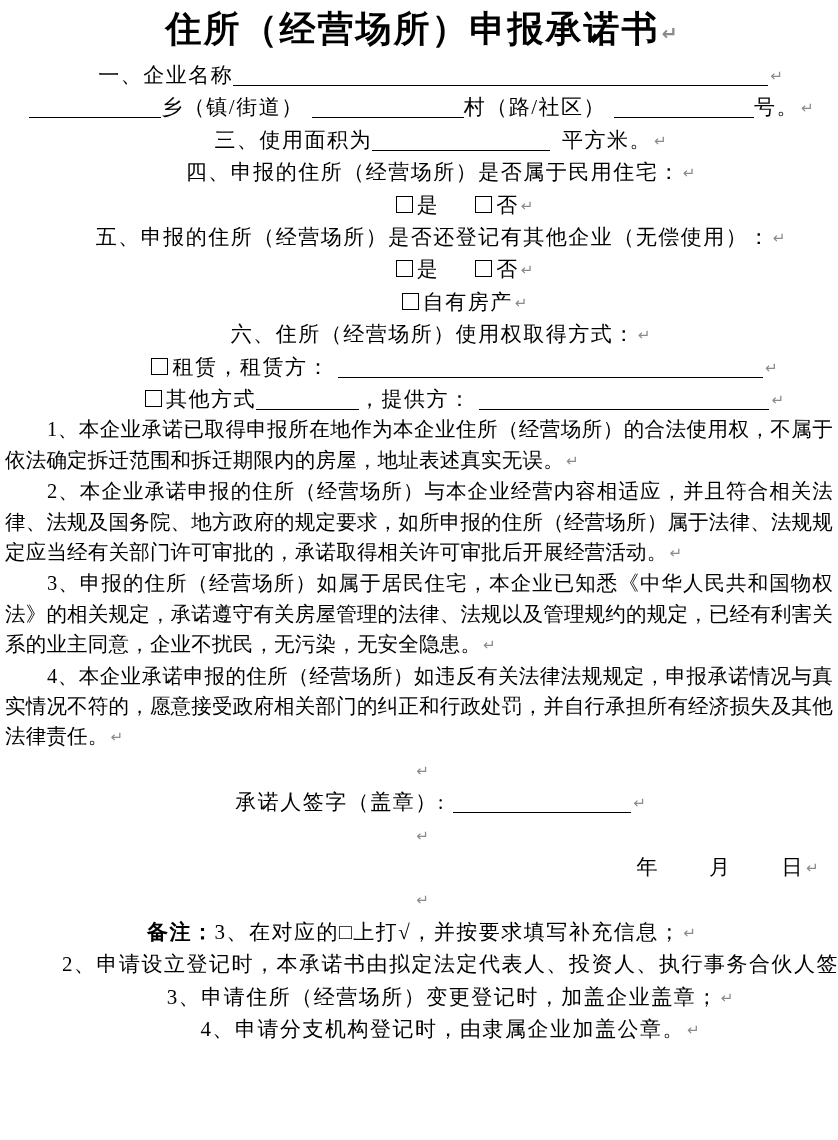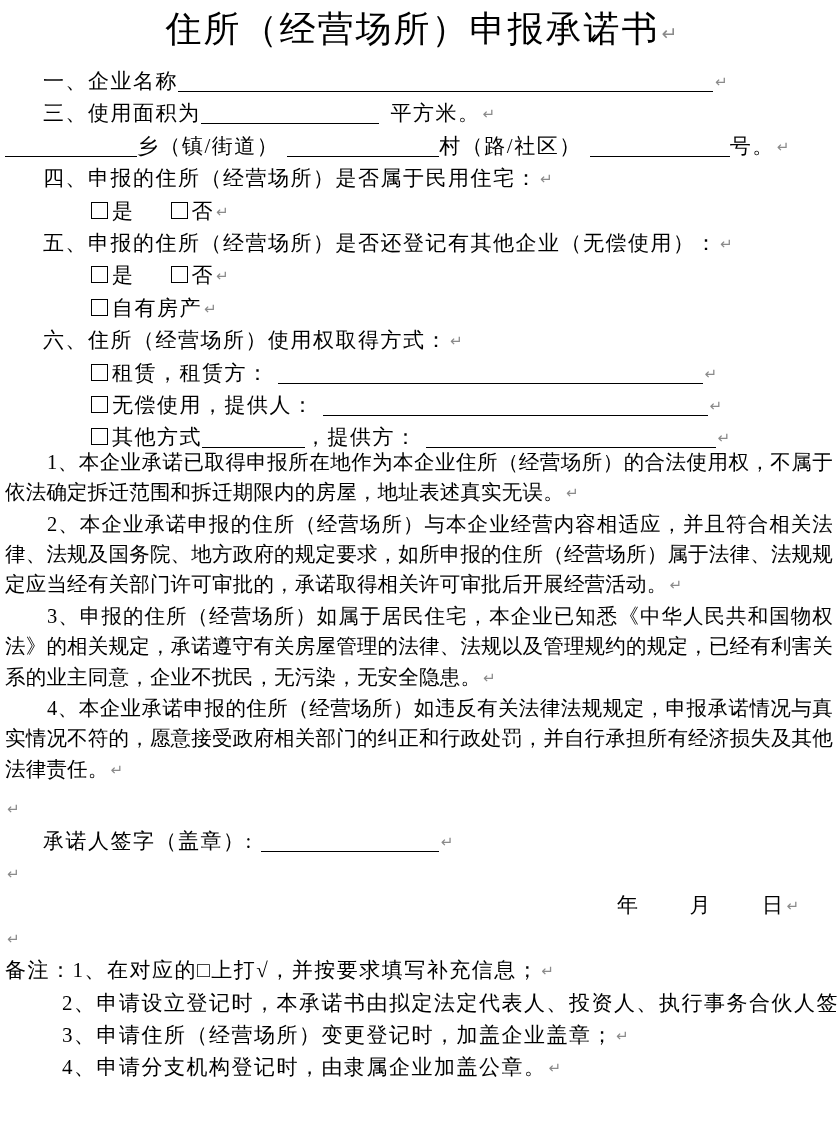--- a/index.html
+++ b/index.html
@@ -3,63 +3,63 @@
 <meta charset="utf-8">
 <style>
   html,body{margin:0;padding:0;background:#fff;}
   .page{
     width:838px;height:1140px;box-sizing:border-box;
     background:#fff;color:#000;overflow:hidden;
     padding:0 0 0 5px;
     font-family:"Liberation Serif","DejaVu Serif",serif;
   }
   .doc-title{
-    text-align:center;font-size:36px;font-weight:normal;letter-spacing:2px;
+    text-align:center;font-size:36px;font-weight:bold;letter-spacing:2px;
     height:52px;line-height:50px;padding-top:4px;margin-bottom:2px;white-space:nowrap;
   }
   .line{
-    height:32.4px;line-height:46px;white-space:nowrap;
-    font-size:21px;letter-spacing:1.5px;
+    height:32.4px;line-height:34px;white-space:nowrap;
+    font-size:21px;letter-spacing:1.5px;text-align:center;
   }
   .para{
     margin:0;font-size:20.5px;letter-spacing:0.2px;line-height:30.4px;
     text-indent:42px;text-align:justify;width:828px;
   }
   .indent2{padding-left:38px;}
   .indent-cb{padding-left:86px;}
   .blank{display:inline-block;height:24px;border-bottom:1px solid #000;vertical-align:-4px;}
   .gap8{display:inline-block;width:8px;}
   .gap12{display:inline-block;width:12px;}
   .gap50{display:inline-block;width:50px;}
   .cb{display:inline-block;width:15px;height:15px;border:1px solid #000;margin-right:4px;vertical-align:-1px;background:#fff;}
   .cb2{margin-left:36px;}
   .pilcrow{color:#8a8a8a;font-family:"DejaVu Sans",sans-serif;font-size:15px;letter-spacing:0;margin-left:2px;vertical-align:1px;}
   .caret{display:inline-block;width:1.5px;height:22px;background:#000;vertical-align:-4px;}
-  .bold{font-weight:normal;}
+  .bold{font-weight:bold;}
   .date-line{padding-left:612px;}
   .notes-cont{padding-left:57px;}
 </style>
 </head>
 <body>
 
 <div class="page">
 
   <div class="doc-title"><span>住所（经营场所）申报承诺书</span><span class="pilcrow" style="font-size:19px">↵</span></div>
 
   <div class="line indent2">
     <span>一、企业名称</span><span class="blank" style="width:535px"></span><span class="pilcrow">↵</span>
   </div>
 
 
+  <div class="line">
+    <span class="blank" style="width:132px"></span><span>乡（镇/街道）</span><span class="gap8"></span><span class="blank" style="width:152px"></span><span>村（路/社区）</span><span class="gap8"></span><span class="blank" style="width:140px"></span><span>号。</span><span class="pilcrow">↵</span>
+  </div>
+
   <div class="line indent2">
     <span>三、使用面积为</span><span class="blank" style="width:178px"></span><span class="gap12"></span><span>平方米。</span><span class="pilcrow">↵</span>
-  </div>
-
-  <div class="line">
-    <span class="blank" style="width:132px"></span><span>乡（镇/街道）</span><span class="gap8"></span><span class="blank" style="width:152px"></span><span>村（路/社区）</span><span class="gap8"></span><span class="blank" style="width:140px"></span><span>号。</span><span class="pilcrow">↵</span>
   </div>
 
   <div class="line indent2">
     <span>四、申报的住所（经营场所）是否属于民用住宅：</span><span class="pilcrow">↵</span>
   </div>
   <div class="line indent-cb">
     <span class="cb"></span><span>是</span><span class="cb cb2"></span><span>否</span><span class="pilcrow">↵</span>
   </div>
 
   <div class="line indent2">
@@ -72,23 +72,20 @@
   <div class="line indent-cb">
     <span class="cb"></span><span>自有房产</span><span class="pilcrow">↵</span>
   </div>
   <div class="line indent2">
     <span>六、住所（经营场所）使用权取得方式：</span><span class="pilcrow">↵</span>
   </div>
   <div class="line indent-cb">
     <span class="cb"></span><span>租赁，租赁方：</span><span class="gap8"></span><span class="blank" style="width:425px"></span><span class="pilcrow">↵</span>
   </div>
   <div class="line indent-cb">
-    <span class="cb"></span><span>无偿使用，提供人：</span><span class="gap8"></span><span class="blank" style="width:385px"></span><span class="pilcrow">↵</span>
-  </div>
-  <div class="line indent-cb">
     <span class="cb"></span><span>其他方式</span><span class="blank" style="width:103px"></span><span>，提供方：</span><span class="gap8"></span><span class="blank" style="width:290px"></span><span class="pilcrow">↵</span>
   </div>
 
 
   <p class="para"><span>1、本企业承诺已取得申报所在地作为本企业住所（经营场所）的合法使用权，不属于依法确定拆迁范围和拆迁期限内的房屋，地址表述真实无误。</span><span class="pilcrow">↵</span></p>
   <p class="para"><span>2、本企业承诺申报的住所（经营场所）与本企业经营内容相适应，并且符合相关法律、法规及国务院、地方政府的规定要求，如所申报的住所（经营场所）属于法律、法规规定应当经有关部门许可审批的，承诺取得相关许可审批后开展经营活动。</span><span class="pilcrow">↵</span></p>
   <p class="para"><span>3、申报的住所（经营场所）如属于居民住宅，本企业已知悉《中华人民共和国物权法》的相关规定，承诺遵守有关房屋管理的法律、法规以及管理规约的规定，已经有利害关系的业主同意，企业不扰民，无污染，无安全隐患。</span><span class="pilcrow">↵</span></p>
   <p class="para"><span>4、本企业承诺申报的住所（经营场所）如违反有关法律法规规定，申报承诺情况与真实情况不符的，愿意接受政府相关部门的纠正和行政处罚，并自行承担所有经济损失及其他法律责任。</span><span class="pilcrow">↵</span></p>
 
   <div class="line"><span class="pilcrow">↵</span></div>
@@ -99,21 +96,21 @@
 
   <div class="line"><span class="pilcrow">↵</span></div>
 
   <div class="line date-line">
     <span>年</span><span class="gap50"></span><span>月</span><span class="gap50"></span><span>日</span><span class="pilcrow">↵</span>
   </div>
 
   <div class="line"><span class="pilcrow">↵</span></div>
 
   <div class="line">
-    <span class="bold">备注：</span><span>1、在对应的□上打√，并按要求填写补充信息；</span><span class="pilcrow">↵</span>
+    <span class="bold">备注：</span><span>3、在对应的□上打√，并按要求填写补充信息；</span><span class="pilcrow">↵</span>
   </div>
   <div class="line notes-cont">
     <span>2、申请设立登记时，本承诺书由拟定法定代表人、投资人、执行事务合伙人签署；</span>
   </div>
   <div class="line notes-cont">
     <span>3、申请住所（经营场所）变更登记时，加盖企业盖章；</span><span class="pilcrow">↵</span>
   </div>
   <div class="line notes-cont">
     <span>4、申请分支机构登记时，由隶属企业加盖公章。</span><span class="pilcrow">↵</span>
   </div>

